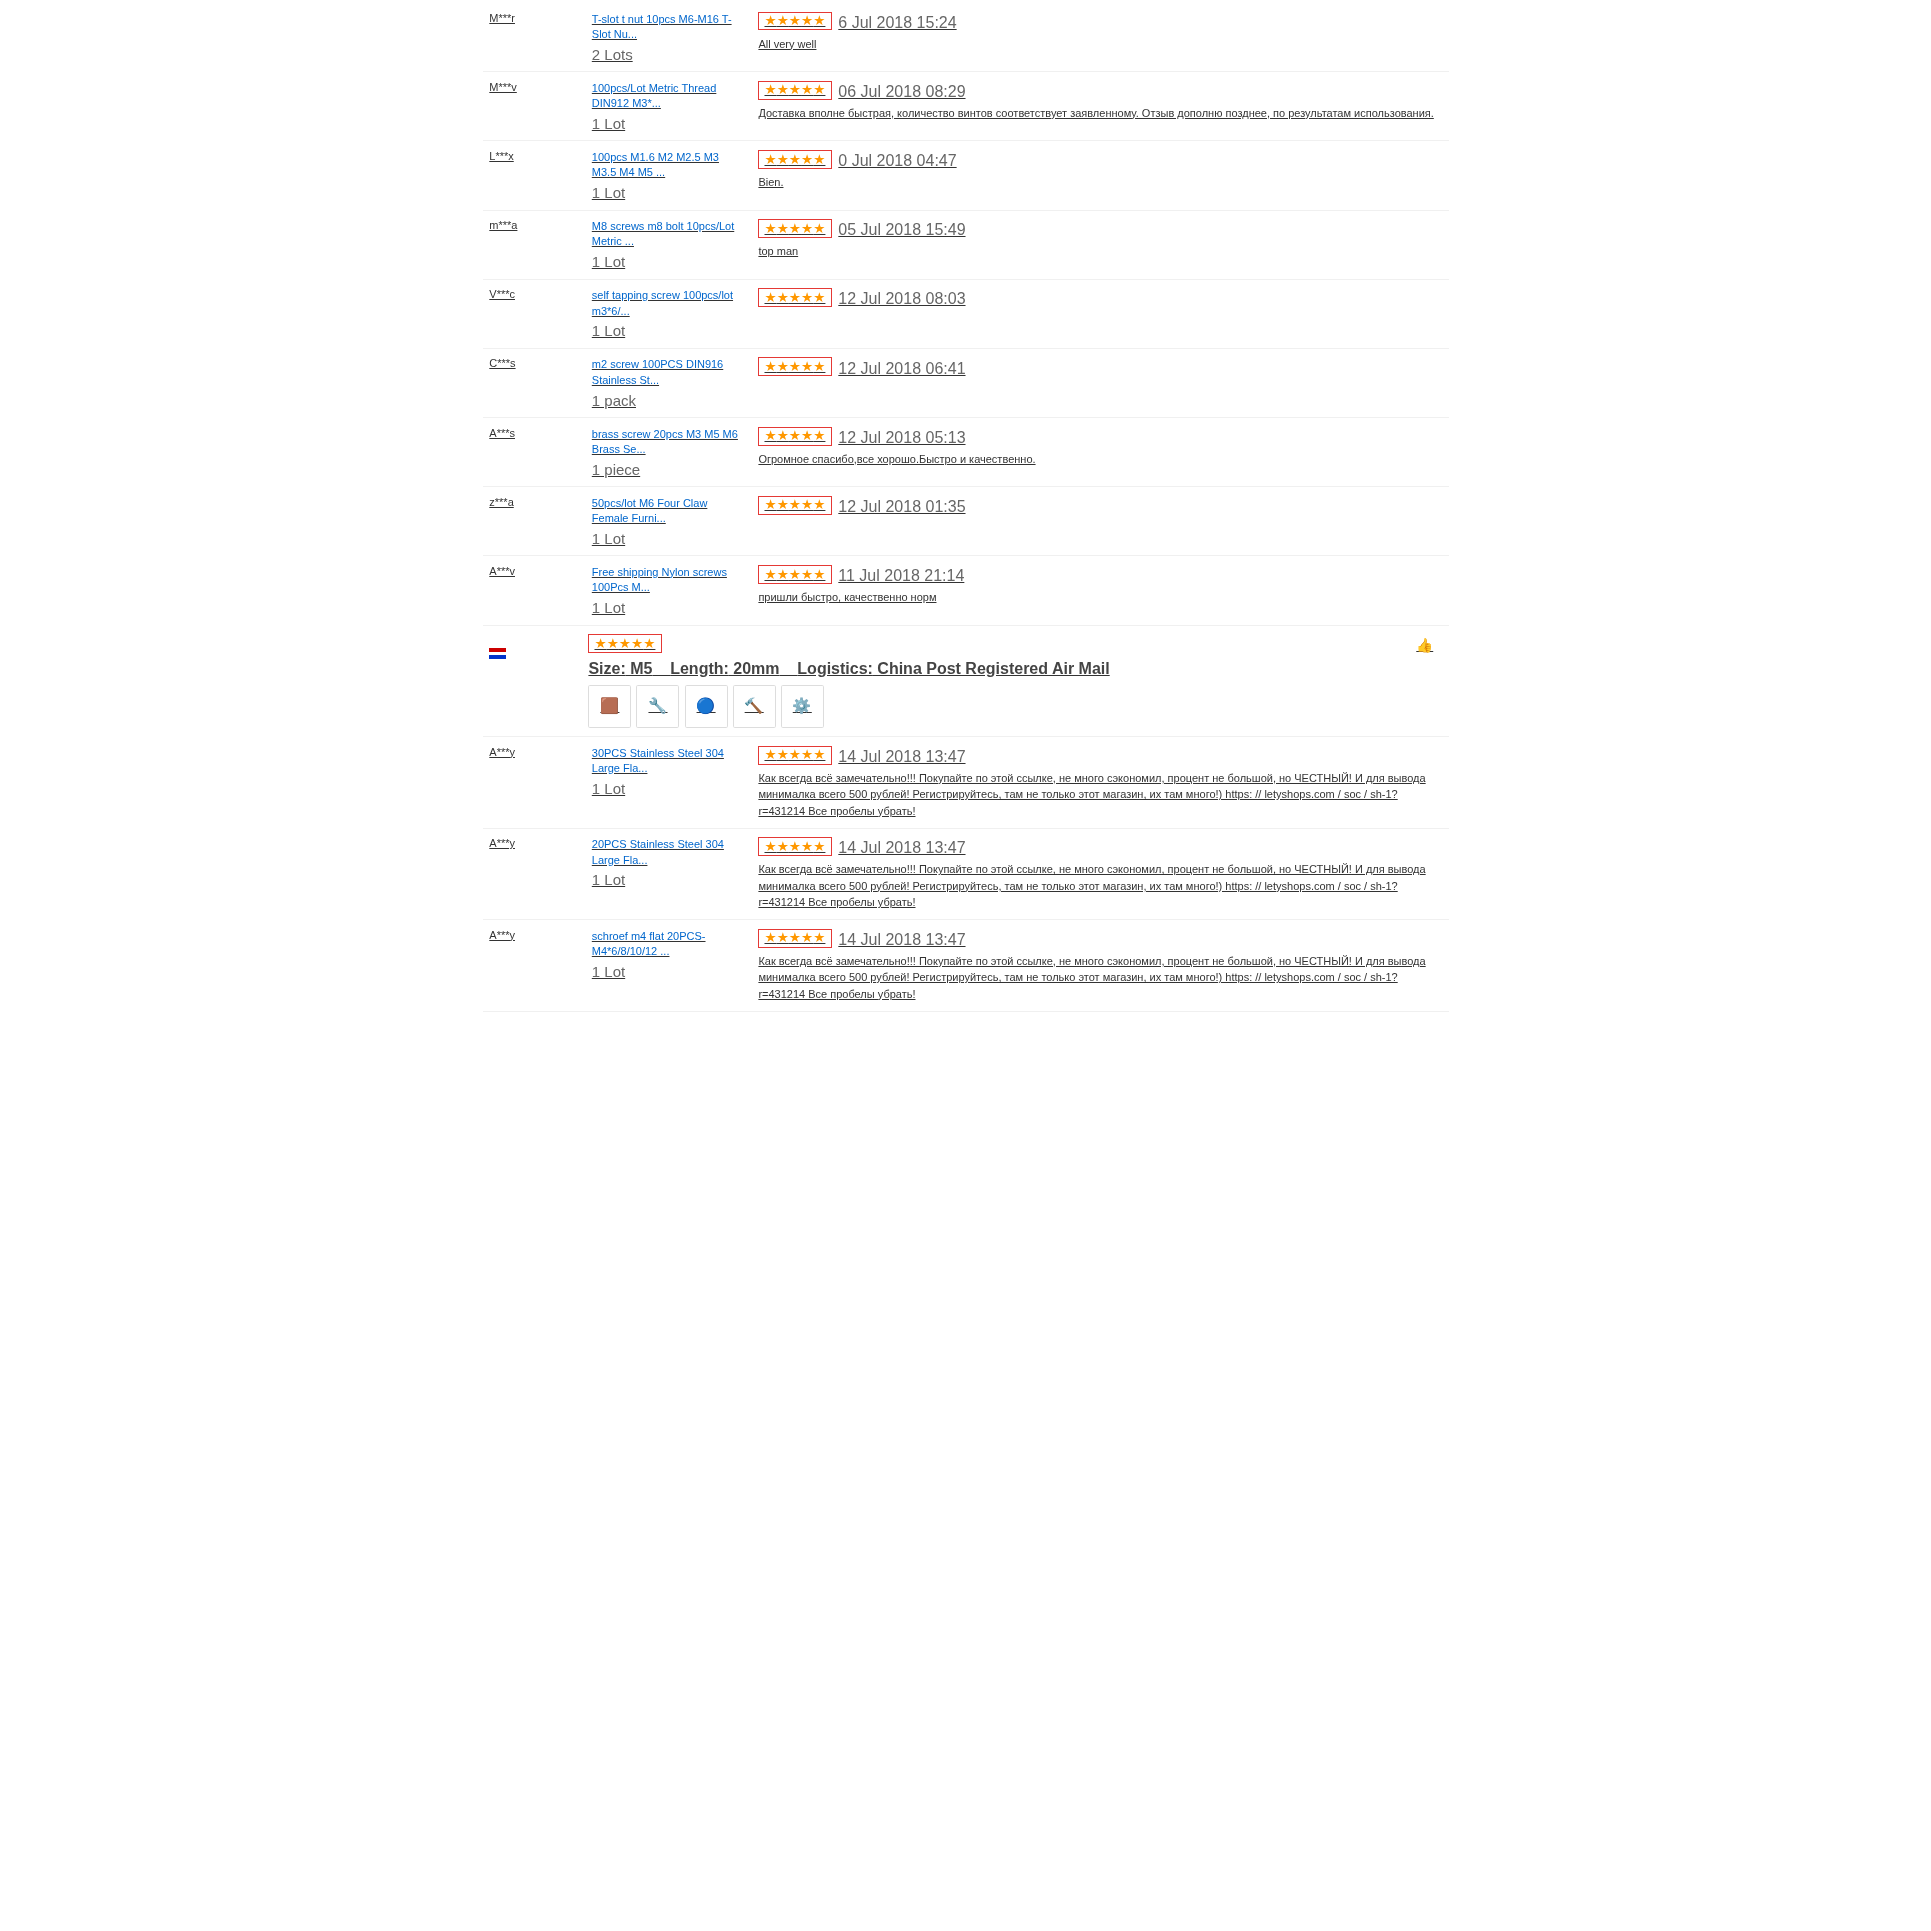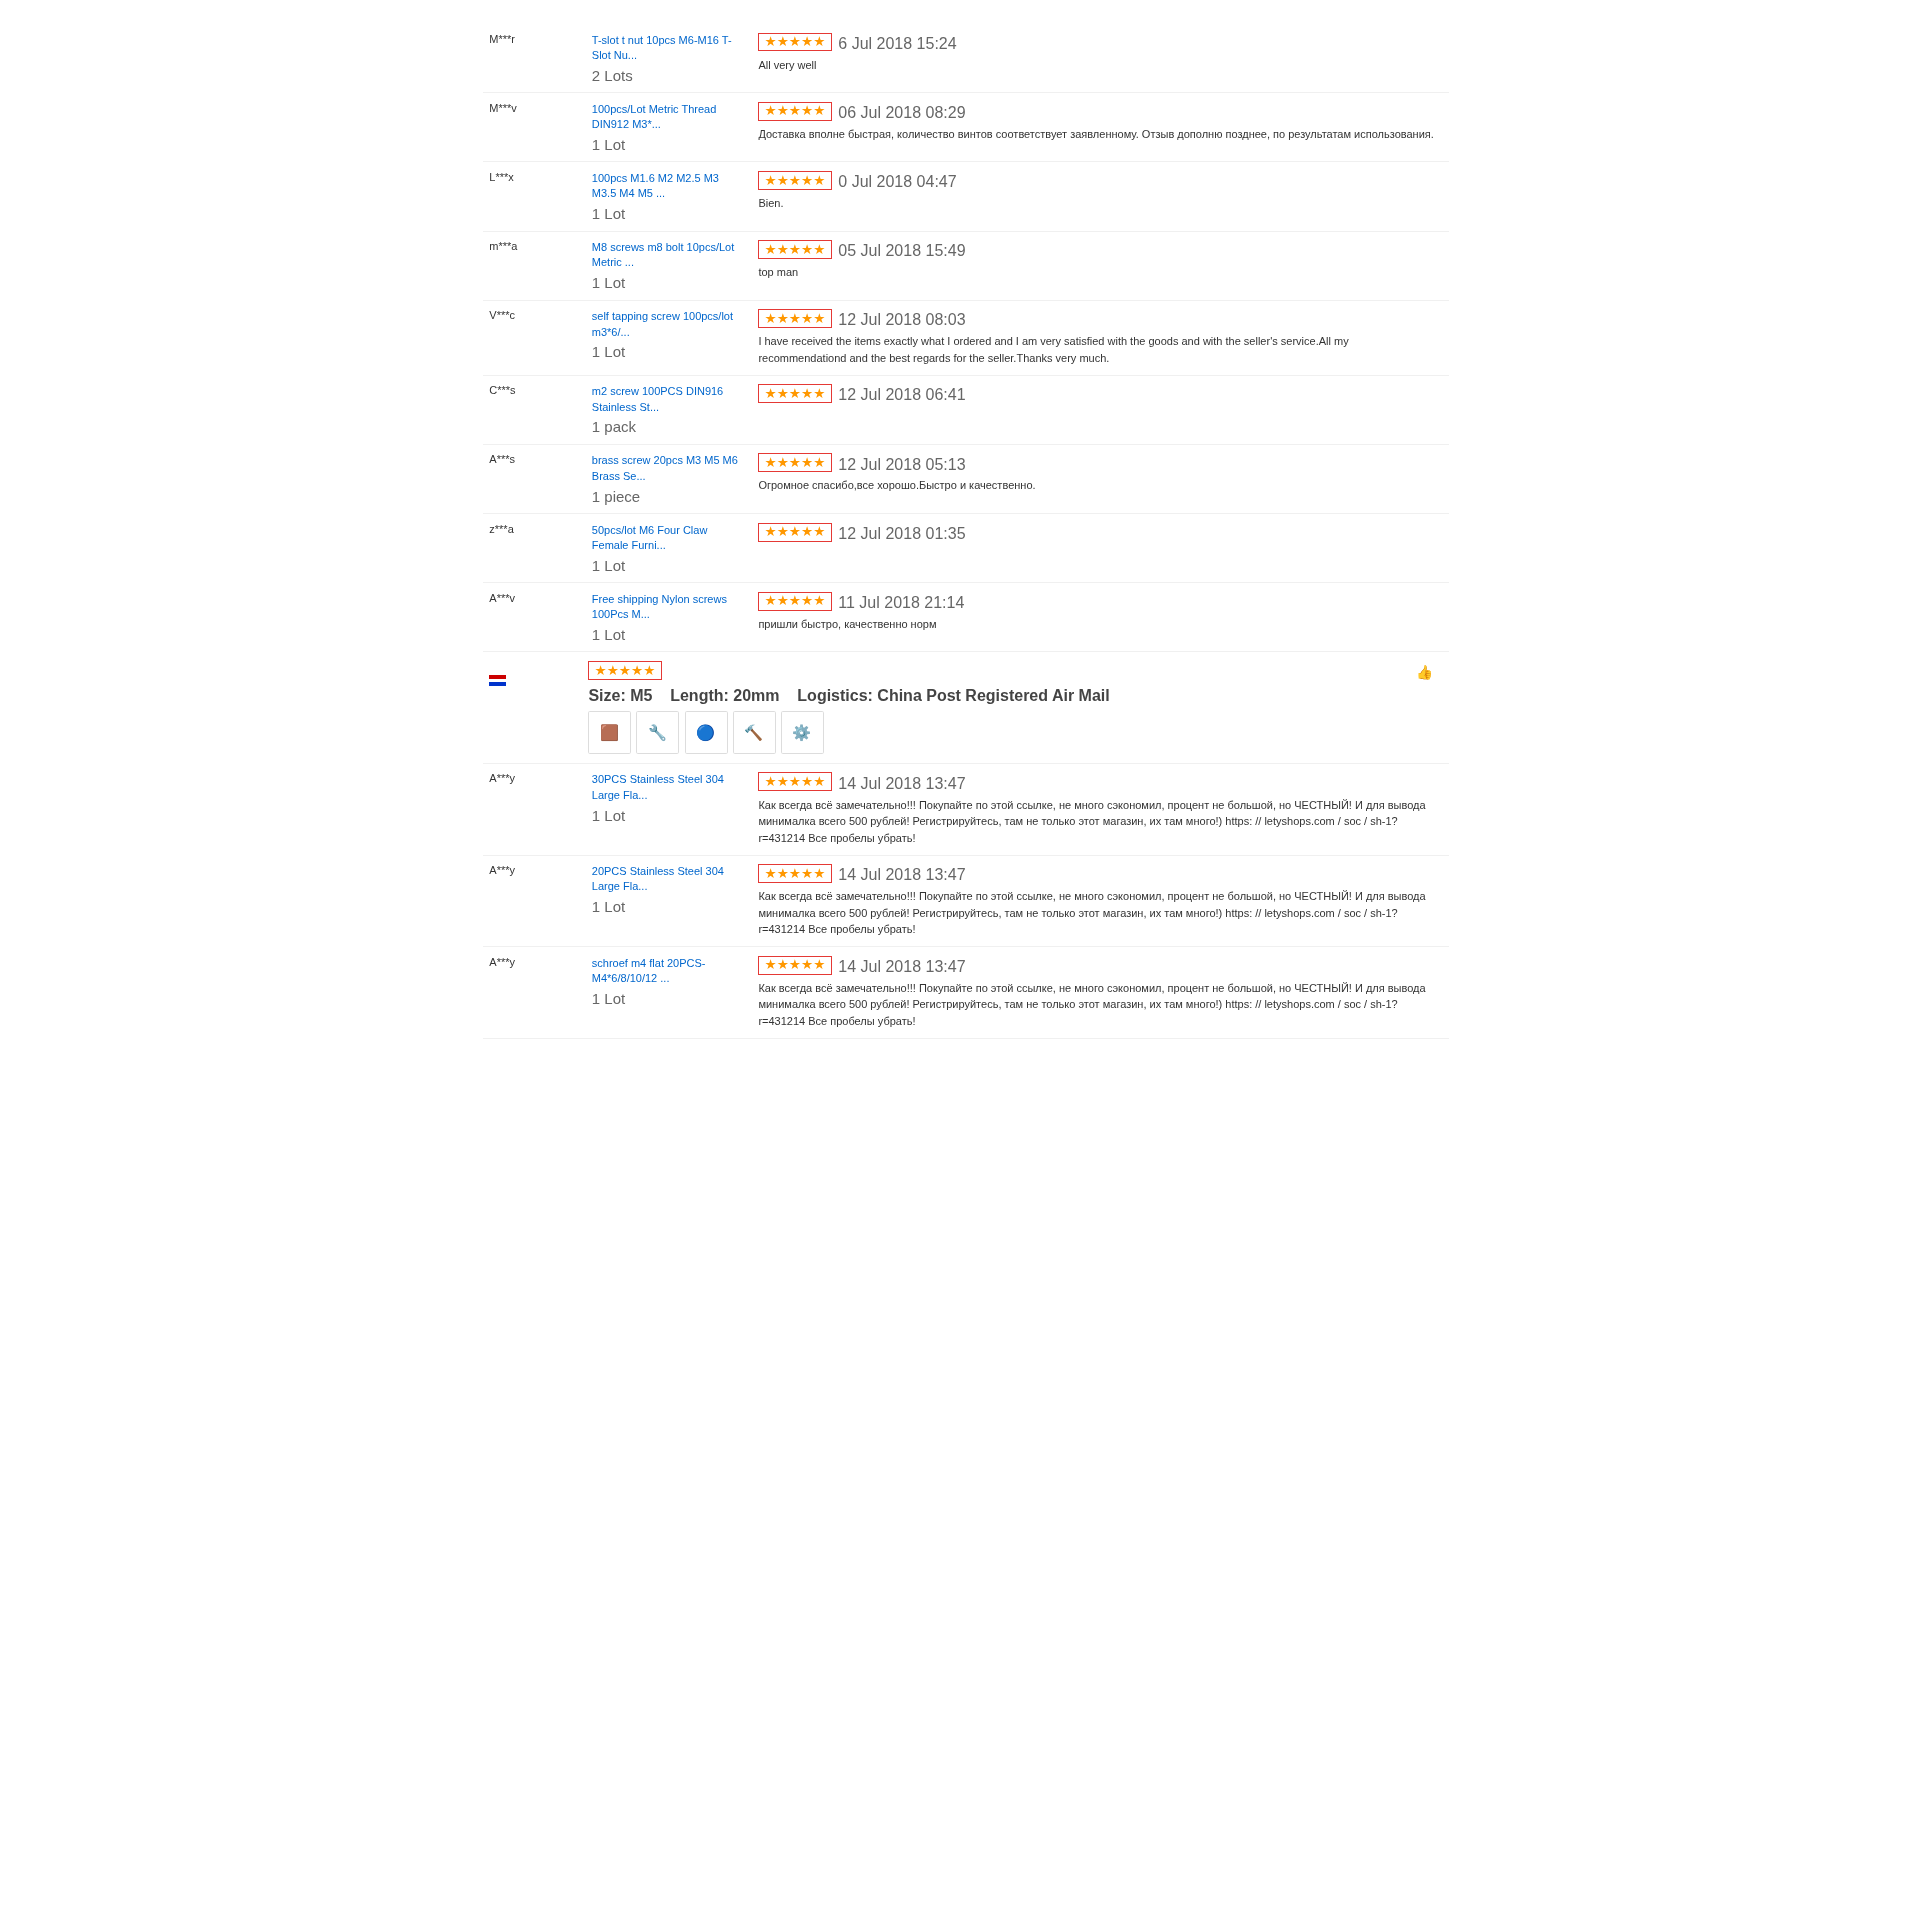--- a/index.html
+++ b/index.html
@@ -5,22 +5,23 @@
     * { box-sizing: border-box; margin: 0; padding: 0; }
     body {
       font-family: Arial, sans-serif;
       font-size: 11px;
       background: #fff;
       color: #333;
     }
     .review-list {
       width: 100%;
       max-width: 966px;
-      margin: 7px auto;
-      padding: 17px 0;
+      margin: 0 auto;
+      padding: 3px 0;
+      text-decoration: underline;
     }
     .review-row {
       display: flex;
       align-items: flex-start;
       padding: 8.5px 6.8px;
       border-bottom: 0.9px solid #f0f0f0;
     }
     .col-user {
       width: 94px;
       flex-shrink: 0;
@@ -242,21 +243,20 @@
         <div class="review-header">
           <div class="stars-box" style="border: 1.7px solid #e53935;">
             <span class="star">★</span>
               <span class="star">★</span>
               <span class="star">★</span>
               <span class="star">★</span>
               <span class="star">★</span>
           </div>
           <span class="review-meta">12 Jul 2018 08:03</span>
         </div>
-        <div class="review-text">I have received the items exactly what I ordered and I am very satisfied with the goods and with the seller's service.All my recommendationd and the best regards for the seller.Thanks very much.</div>
       </div>
     </div>
 
     <div class="review-row" id="review-6">
       <div class="col-user">C***s</div>
       <div class="col-product">
         <a href="#">m2 screw 100PCS DIN916 Stainless St...</a>
         <div class="lot-info">1 pack</div>
       </div>
       <div class="col-review">

